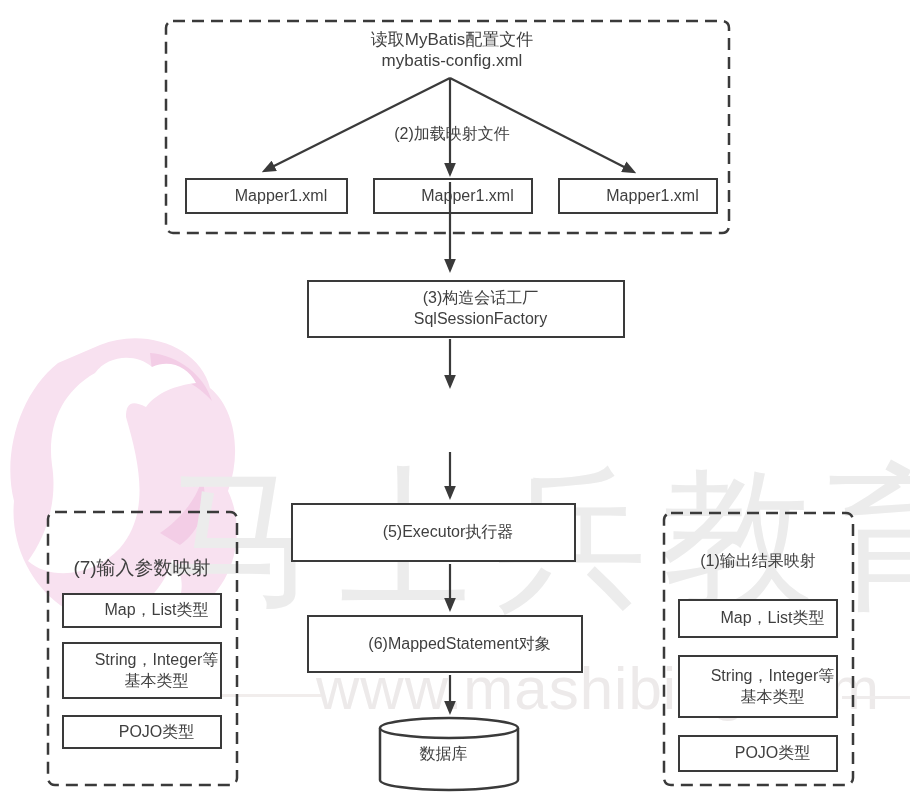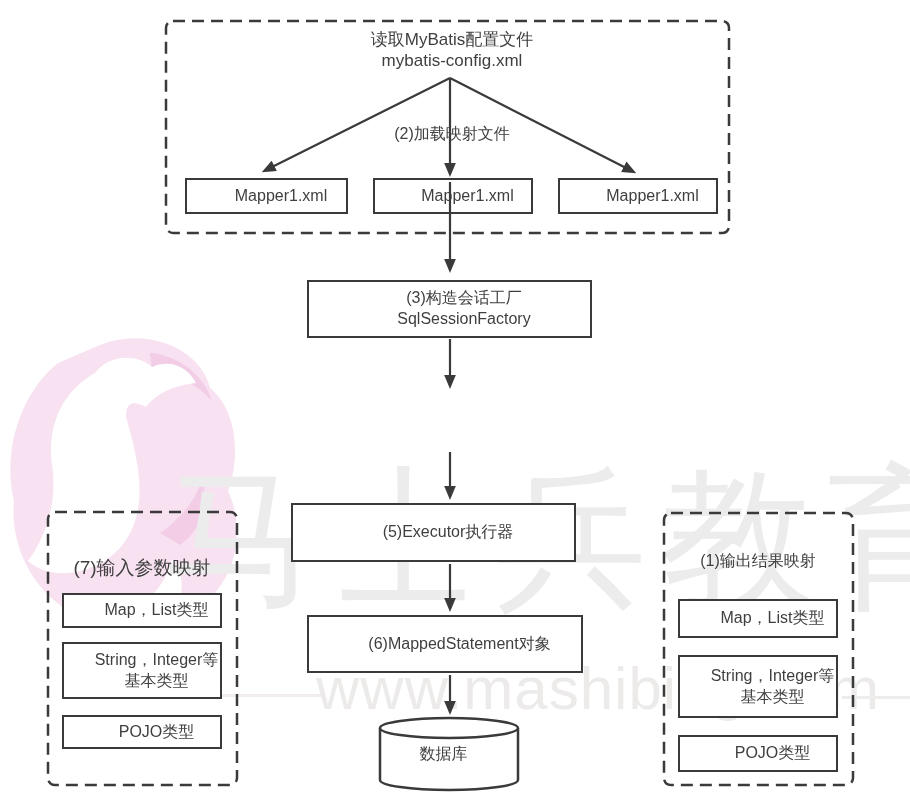--- a/index.html
+++ b/index.html
@@ -30,21 +30,21 @@
     position:absolute;box-sizing:border-box;background:#fff;
     border:2px solid #3a3a3a;display:flex;align-items:center;justify-content:center;
     text-align:center;font-size:16px;line-height:1.3;white-space:pre-line;z-index:6;padding-left:29px;
   }
   .label{
     position:absolute;text-align:center;white-space:pre-line;z-index:6;
   }
   #n-mapper1{left:185px;top:178px;width:163px;height:36px;}
   #n-mapper2{left:373px;top:178px;width:160px;height:36px;z-index:4;}
   #n-mapper3{left:558px;top:178px;width:160px;height:36px;}
-  #n-factory{left:307px;top:280px;width:285px;height:58px;}
+  #n-factory{left:307px;top:280px;width:318px;height:58px;}
   #n-session{left:307px;top:392px;width:285px;height:58px;}
   #n-executor{left:291px;top:503px;width:285px;height:59px;}
   #n-mapped{left:307px;top:615px;width:276px;height:58px;}
   #n-in-maplist{left:62px;top:593px;width:160px;height:35px;}
   #n-in-string{left:62px;top:642px;width:160px;height:57px;}
   #n-in-pojo{left:62px;top:715px;width:160px;height:34px;}
   #n-out-maplist{left:678px;top:599px;width:160px;height:39px;}
   #n-out-string{left:678px;top:655px;width:160px;height:63px;}
   #n-out-pojo{left:678px;top:735px;width:160px;height:37px;}
   #t-config{left:302px;top:29px;width:300px;font-size:17px;line-height:21px;}

